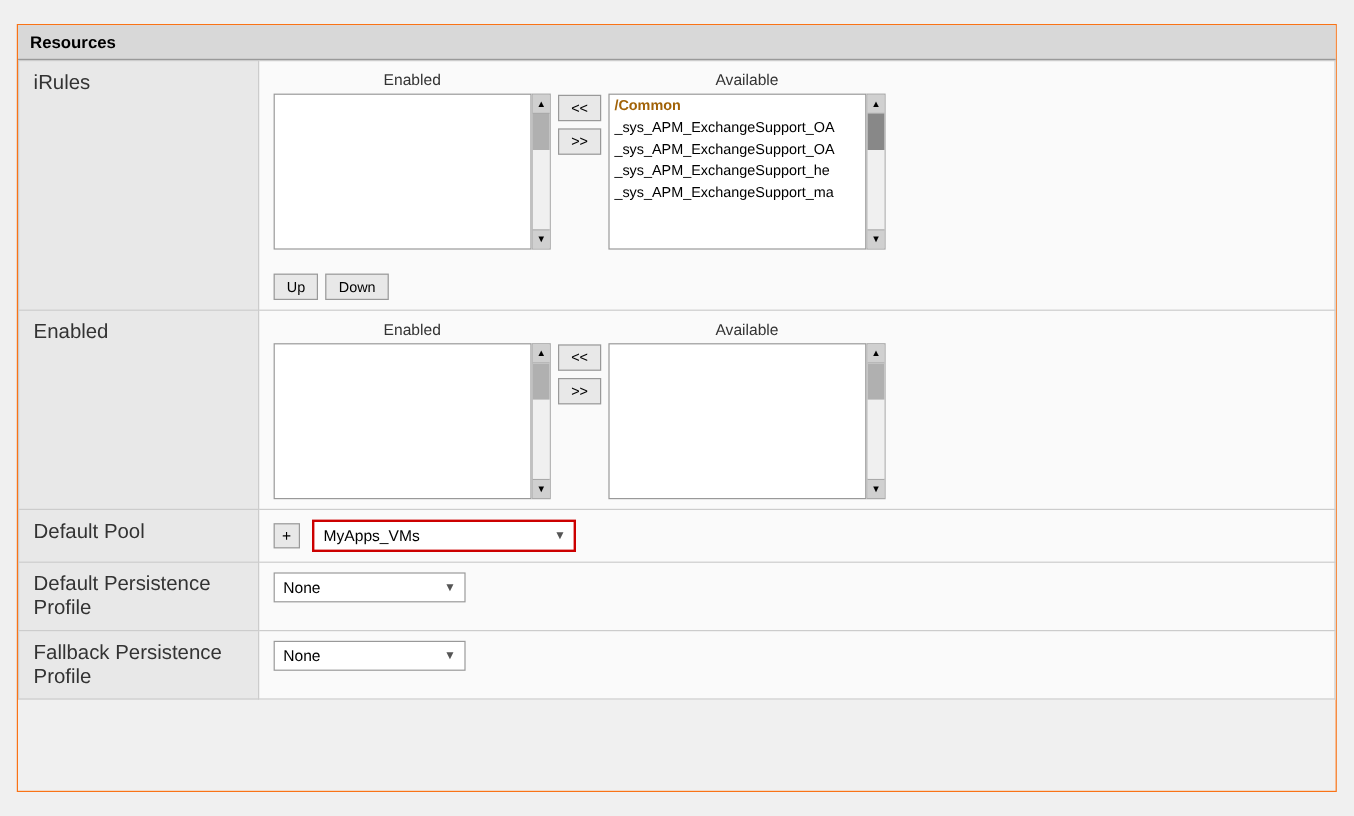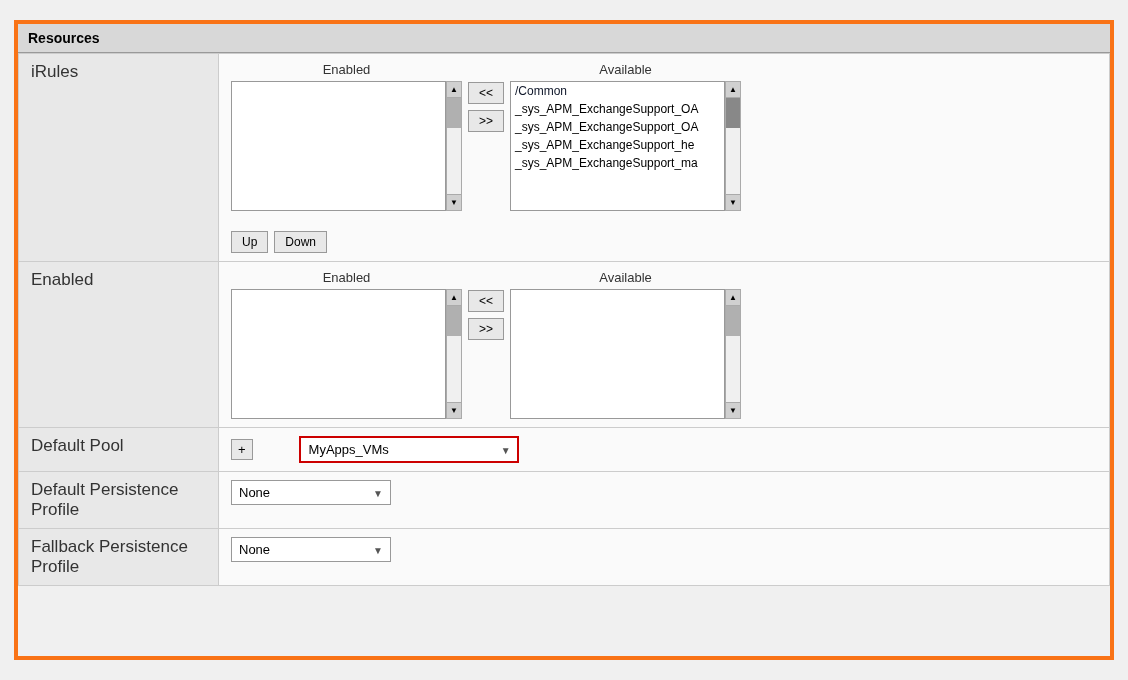--- a/index.html
+++ b/index.html
@@ -8,21 +8,21 @@
       font-size: 13px;
       background: #f0f0f0;
       display: flex;
       justify-content: center;
       align-items: center;
       width: 1128px;
       height: 680px;
     }
     .panel {
       background: #f0f0f0;
-      border: 4px solid #f97316;
+      border: 1px solid #f97316;
       width: 1100px;
       min-height: 640px;
     }
     .panel-title {
       background: #d8d8d8;
       border-bottom: 1px solid #999;
       padding: 6px 10px;
       font-weight: bold;
       font-size: 14px;
     }
@@ -62,22 +62,22 @@
       margin-bottom: 4px;
       text-align: center;
     }
     .list-box-item {
       padding: 2px 4px;
       white-space: nowrap;
       overflow: hidden;
       text-overflow: ellipsis;
     }
     .list-box-item.header {
-      font-weight: normal;
-      color: #0f172a;
+      font-weight: bold;
+      color: #a16207;
     }
     .transfer-btns {
       display: flex;
       flex-direction: column;
       justify-content: center;
       gap: 6px;
       margin-top: 20px;
     }
     .transfer-btns button {
       padding: 3px 8px;
@@ -183,21 +183,20 @@
       right: 8px;
       top: 50%;
       transform: translateY(-50%);
       pointer-events: none;
       font-size: 10px;
       color: #555;
     }
     .default-pool-select-wrapper {
       position: relative;
       display: inline-block;
-      margin-left: 36px;
     }
     .default-pool-select-wrapper select {
       padding: 4px 32px 4px 8px;
       font-size: 13px;
       border: 2px solid #cc0000;
       background: #fff;
       cursor: pointer;
       -webkit-appearance: none;
       appearance: none;
       min-width: 220px;

